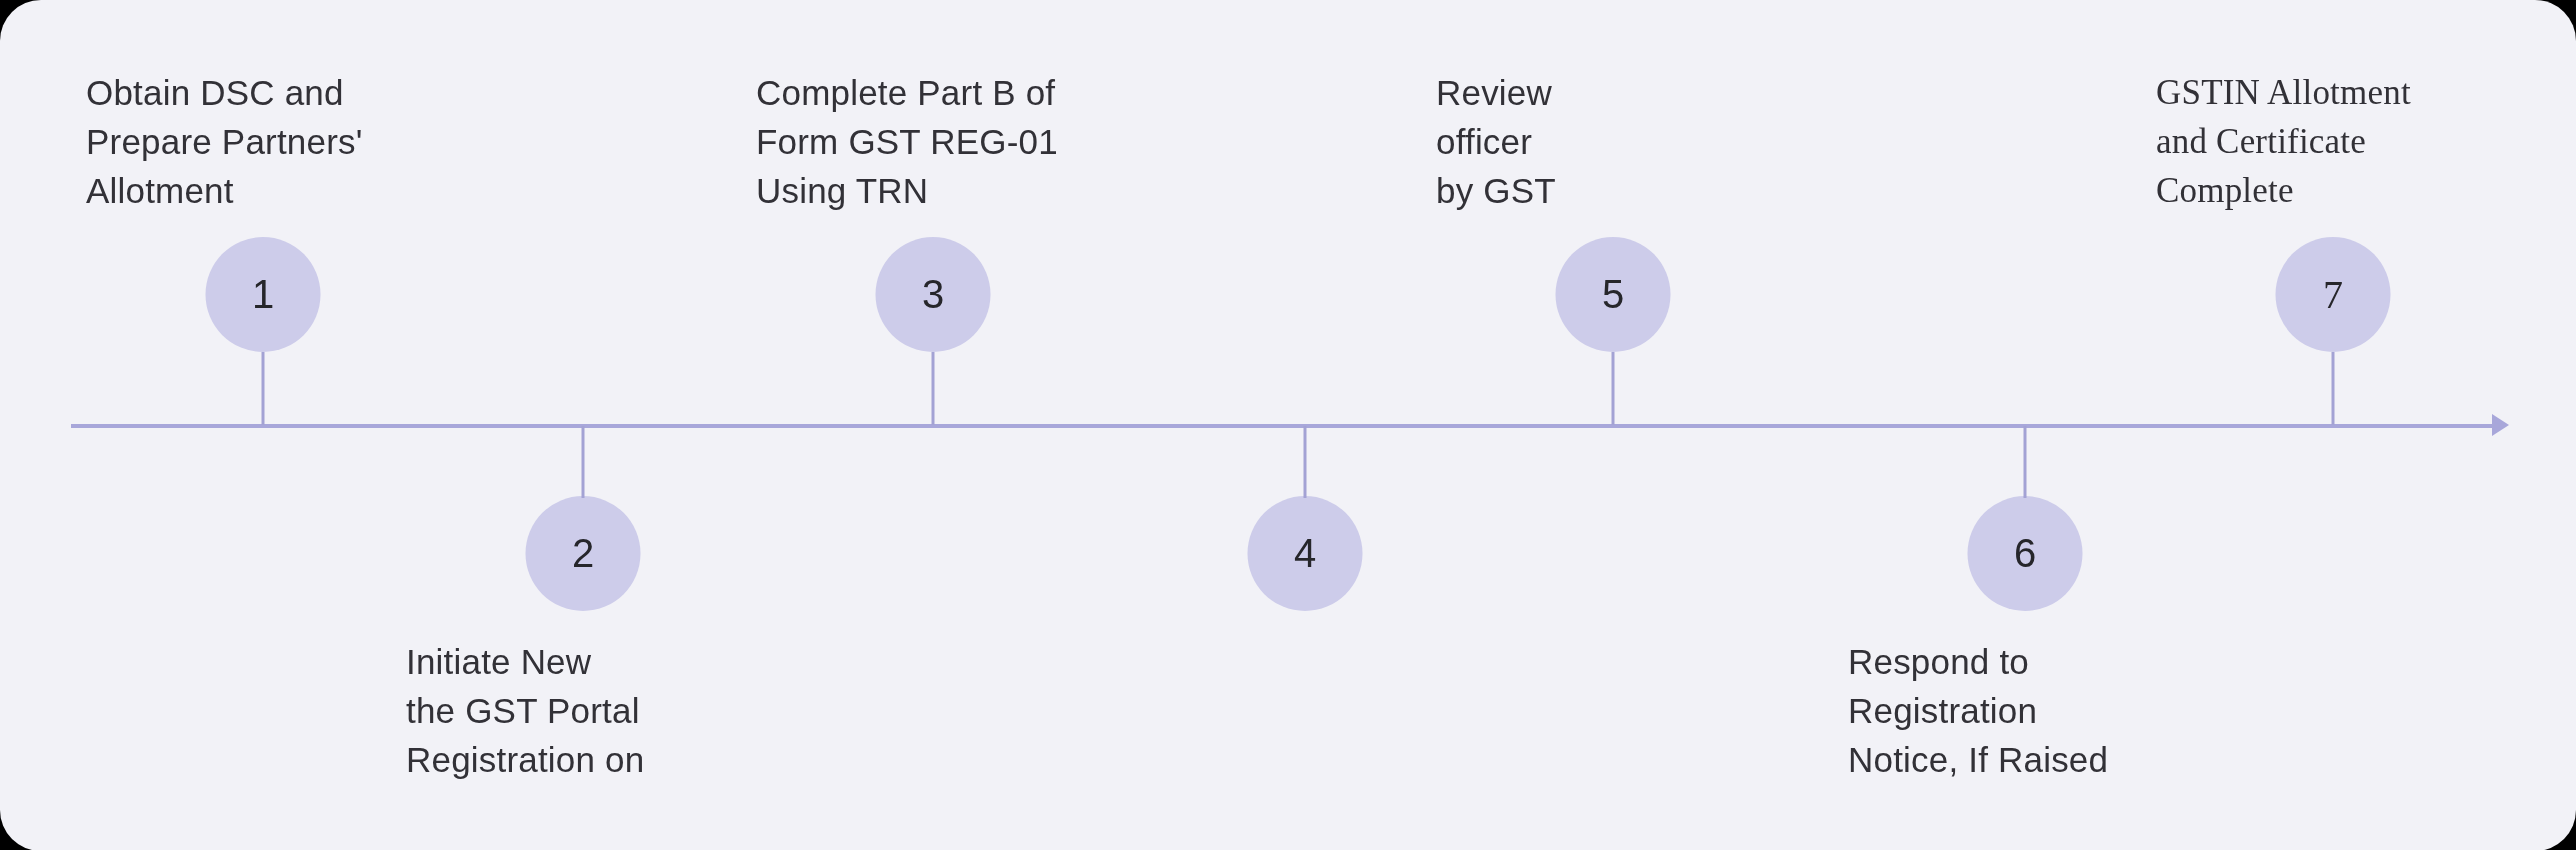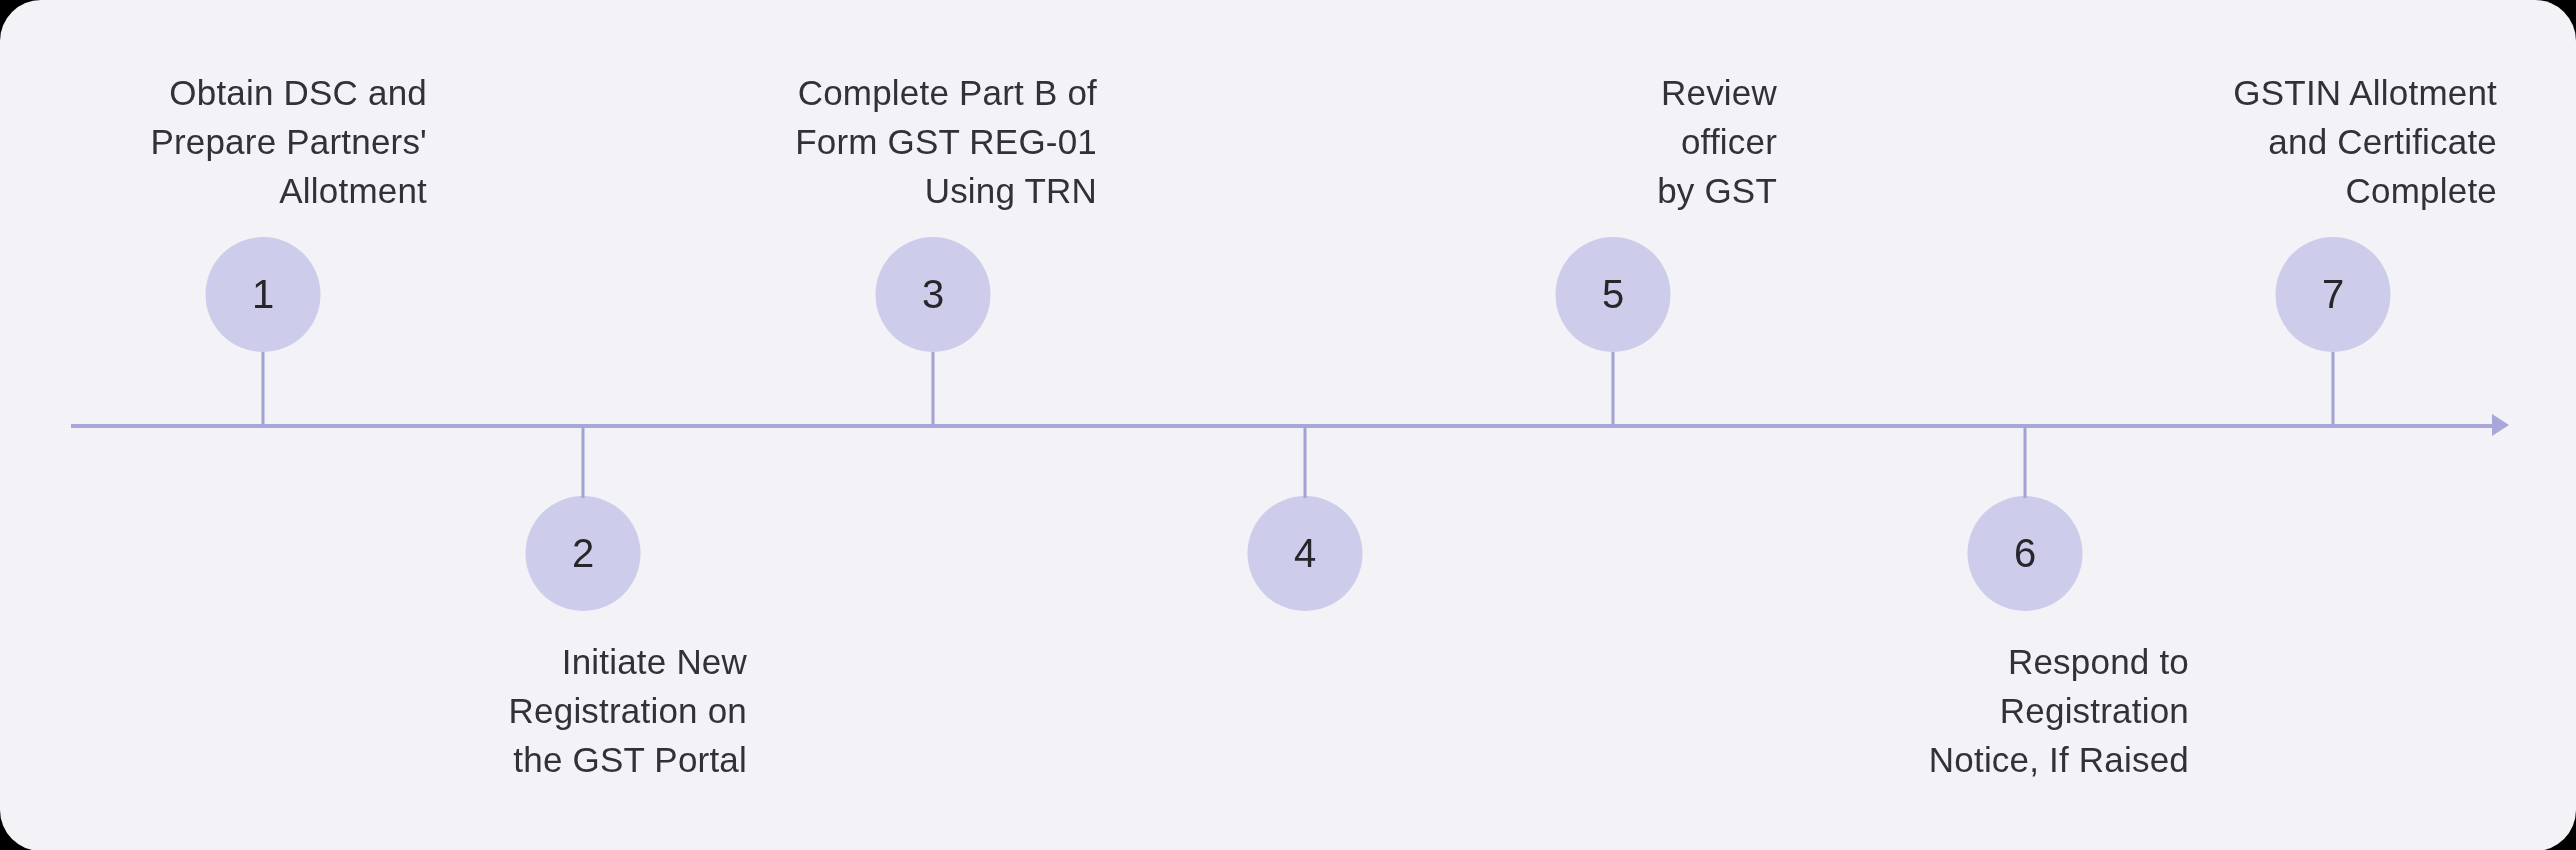--- a/index.html
+++ b/index.html
@@ -37,22 +37,22 @@
     width:0;height:0;
     border-left:17.7px solid var(--timeline);
     border-top:11px solid transparent;
     border-bottom:11px solid transparent;
   }
   .step{
     position:absolute;
     top:0;height:851px;width:354px;
   }
   .label{
-    position:absolute;left:0;right:13px;
-    text-align:right;
+    position:absolute;left:0;right:0;
+    text-align:left;
     font-size:35px;
     line-height:49px;
     font-weight:500;
     color:var(--label-text);
     letter-spacing:0.2px;
   }
   .step.top .label{top:68px;}
   .step.bottom .label{top:637px;}
   .circle{
     position:absolute;left:50%;
@@ -89,22 +89,22 @@
           <div class="label-line">Allotment</div>
         </div>
         <div class="circle">
           <span>1</span>
         </div>
         <div class="stem"></div>
       </div>
       <div class="step bottom" style="left: 406px;">
         <div class="label">
           <div class="label-line">Initiate New</div>
+          <div class="label-line">the GST Portal</div>
           <div class="label-line">Registration on</div>
-          <div class="label-line">the GST Portal</div>
         </div>
         <div class="circle">
           <span>2</span>
         </div>
         <div class="stem"></div>
       </div>
       <div class="step top" style="left: 756px;">
         <div class="label">
           <div class="label-line">Complete Part B of</div>
           <div class="label-line">Form GST REG-01</div>
@@ -136,21 +136,21 @@
         <div class="label">
           <div class="label-line">Respond to</div>
           <div class="label-line">Registration</div>
           <div class="label-line">Notice, If Raised</div>
         </div>
         <div class="circle">
           <span>6</span>
         </div>
         <div class="stem"></div>
       </div>
-      <div class="step top" style="left: 2156px;">
+      <div class="step top" style="left: 2156px; font-family: Liberation Serif, serif;">
         <div class="label">
           <div class="label-line">GSTIN Allotment</div>
           <div class="label-line">and Certificate</div>
           <div class="label-line">Complete</div>
         </div>
         <div class="circle">
           <span>7</span>
         </div>
         <div class="stem"></div>
       </div>

